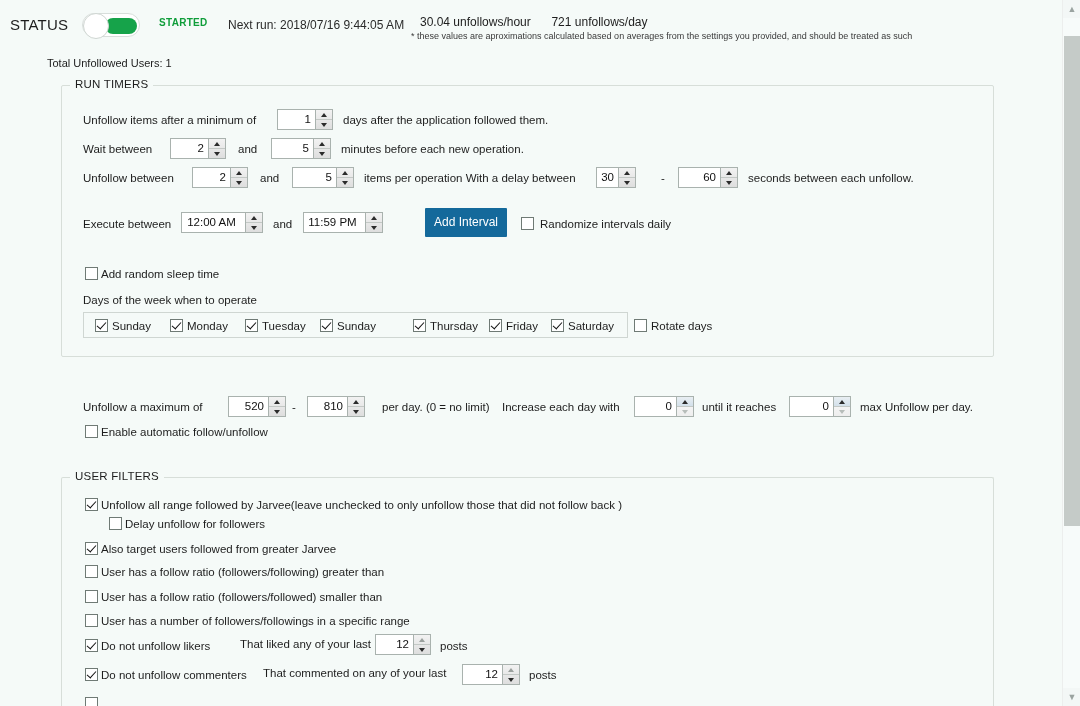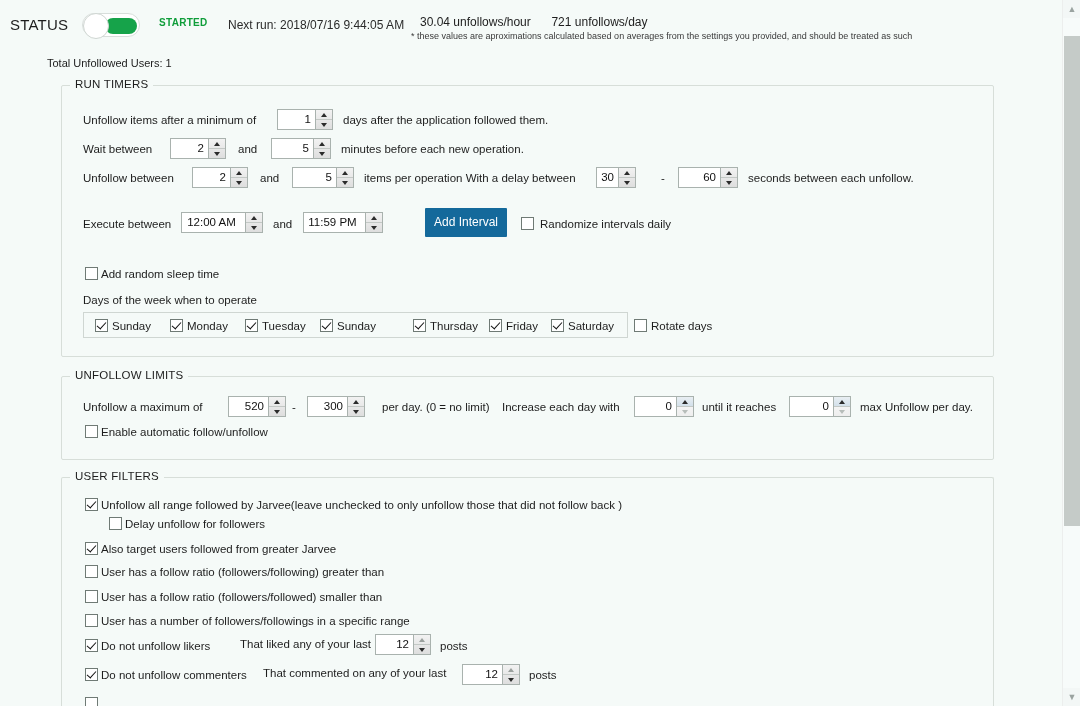--- a/index.html
+++ b/index.html
@@ -385,35 +385,32 @@
 
   <div class="cb checked" style="left:489px; top:319px;"></div>
   <div class="lbl" style="left:506px; top:319px;">Friday</div>
 
   <div class="cb checked" style="left:551px; top:319px;"></div>
   <div class="lbl" style="left:568px; top:319px;">Saturday</div>
 
   <div class="cb" style="left:634px; top:319px;"></div>
   <div class="lbl" style="left:651px; top:319px;">Rotate days</div>
 
-  <div class="group" id="grp-unfollow-lim">
-    <div class="legend">UNFOLLOW LIMITS</div>
-  </div>
 
   <div class="lbl" style="left:83px; top:400px;">Unfollow a maximum of</div>
   <div class="spin" style="left:228px; top:396px; width:58px;">
     <div class="val">520</div>
     <div class="btns">
       <div class="up"></div>
       <div class="dn"></div>
     </div>
   </div>
   <div class="lbl" style="left:292px; top:400px;">-</div>
   <div class="spin" style="left:307px; top:396px; width:58px;">
-    <div class="val">300</div>
+    <div class="val">810</div>
     <div class="btns">
       <div class="up"></div>
       <div class="dn"></div>
     </div>
   </div>
   <div class="lbl" style="left:382px; top:400px;">per day. (0 = no limit)</div>
   <div class="lbl" style="left:502px; top:400px;">Increase each day with</div>
   <div class="spin dim" style="left:634px; top:396px; width:60px;">
     <div class="val">0</div>
     <div class="btns">

